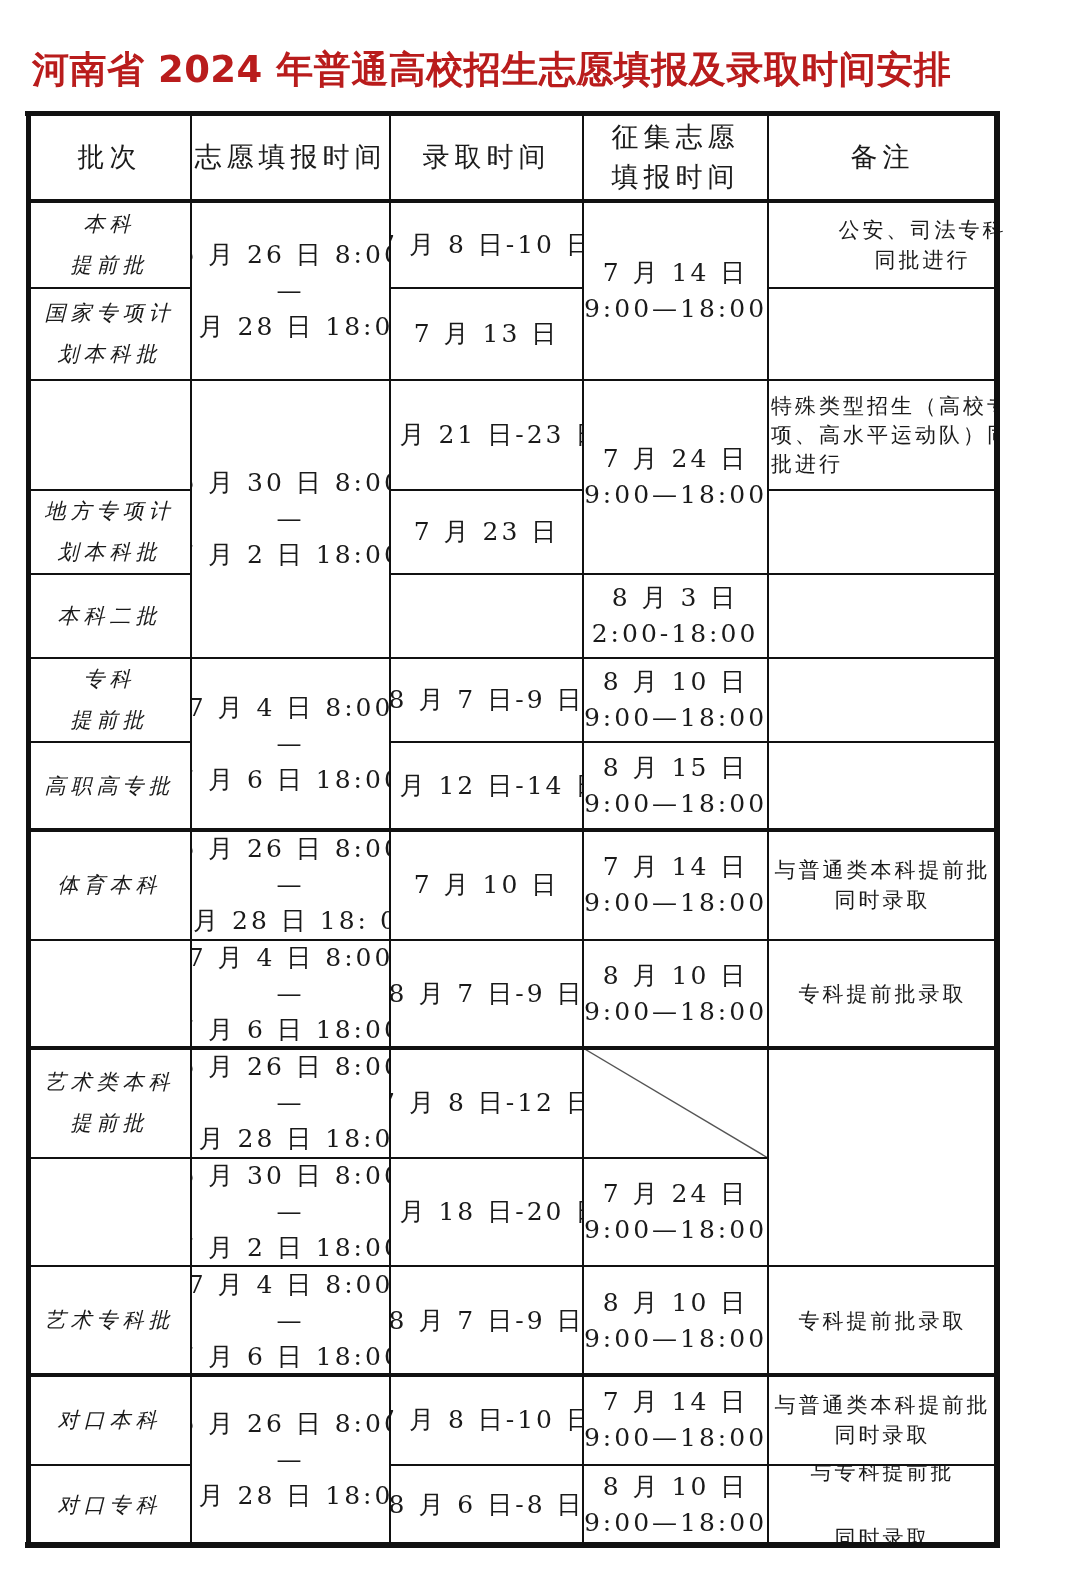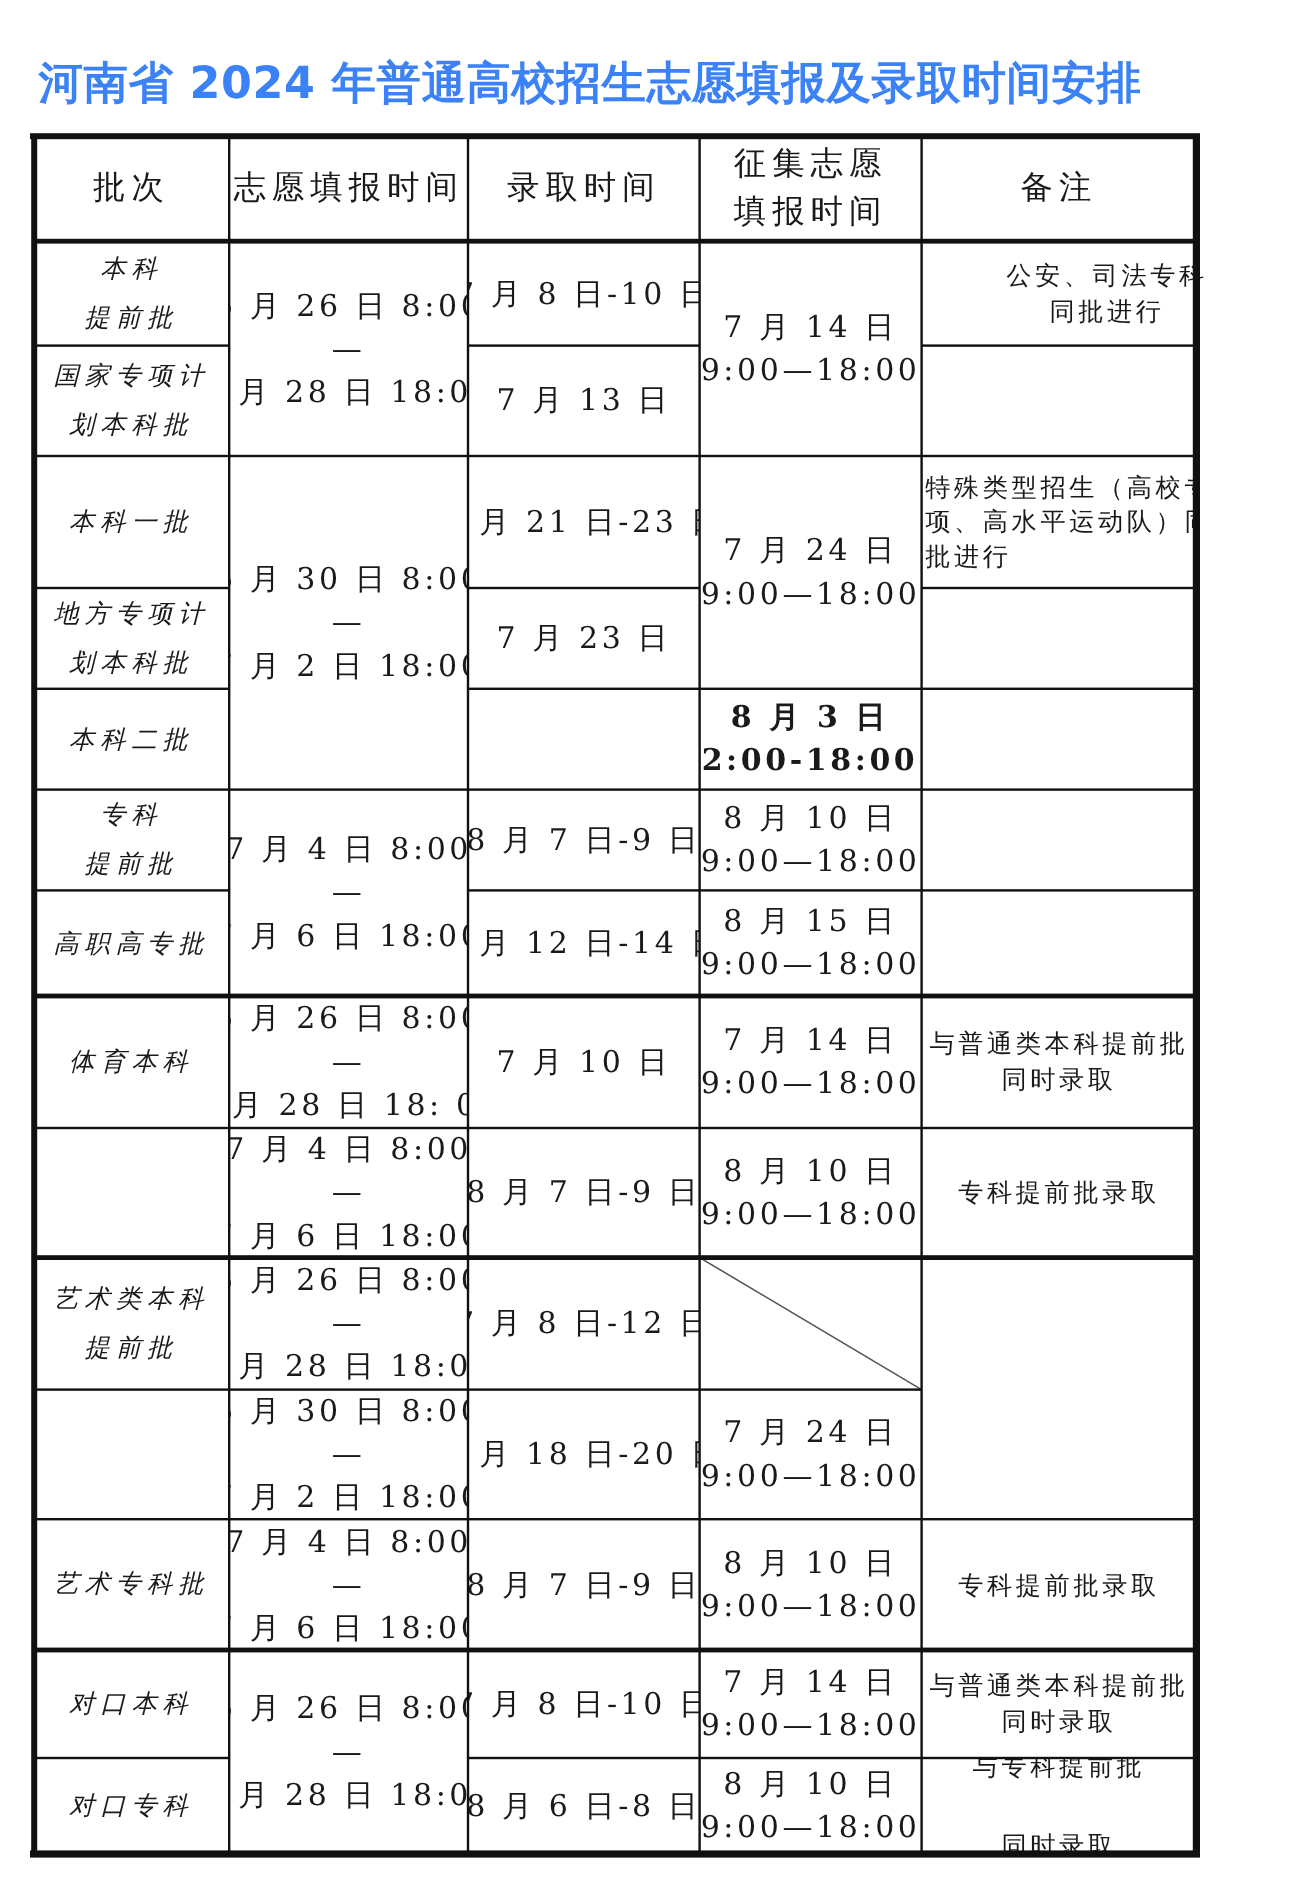--- a/index.html
+++ b/index.html
@@ -1,20 +1,20 @@
 <!DOCTYPE html>
 <html><head>
 <meta charset="utf-8">
 <style>
   html, body { margin:0; padding:0; background:#ffffff; }
   body { width:1080px; height:1575px; position:relative; overflow:hidden;
          font-family: "DejaVu Serif", "Liberation Serif", serif; color:#1a1a1a; }
   .title { position:absolute; left:32px; top:40px; width:1000px; height:60px;
            font-family: "DejaVu Sans", "Liberation Sans", sans-serif;
-           font-size:37px; font-weight:bold; line-height:60px; color:#3b82f6; white-space:nowrap; letter-spacing:0.5px; }
+           font-size:37px; font-weight:bold; line-height:60px; color:#b91c1c; white-space:nowrap; letter-spacing:0.5px; }
   .tbl { position:absolute; left:0; top:0; width:1080px; height:1575px; }
   .cell { position:absolute; box-sizing:border-box; display:flex; flex-direction:column;
           align-items:center; justify-content:center; text-align:center; overflow:hidden; }
   .cell .ln { display:block; white-space:nowrap; font-size:25px; line-height:36px; letter-spacing:3px; }
   .cell.hdr .ln { font-size:27px; line-height:40px; letter-spacing:5px; }
   .cell.name .ln { font-size:21px; line-height:41px; letter-spacing:5px;font-style:italic; }
   .cell.note .ln { font-size:21px; line-height:30px; letter-spacing:3px; }
   .cell.note.left { align-items:flex-start; padding-left:3px; }
   .cell.note.left .ln { font-size:21px; line-height:29px; }
   .hline { position:absolute; background:#111; }
@@ -44,23 +44,20 @@
       <span class="ln">备注</span>
     </div>
     <div class="cell name" style="left: 28px; width: 163px; top: 201px; height: 87px;">
       <span class="ln">本科</span>
       <span class="ln">提前批</span>
     </div>
     <div class="cell name" style="left: 28px; width: 163px; top: 288px; height: 92px;">
       <span class="ln">国家专项计</span>
       <span class="ln">划本科批</span>
     </div>
-    <div class="cell name" style="left: 28px; width: 163px; top: 380px; height: 110px;">
-      <span class="ln">本科一批</span>
-    </div>
     <div class="cell name" style="left: 28px; width: 163px; top: 490px; height: 84px;">
       <span class="ln">地方专项计</span>
       <span class="ln">划本科批</span>
     </div>
     <div class="cell name" style="left: 28px; width: 163px; top: 574px; height: 84px;">
       <span class="ln">本科二批</span>
     </div>
     <div class="cell name" style="left: 28px; width: 163px; top: 658px; height: 84px;">
       <span class="ln">专科</span>
       <span class="ln">提前批</span>
@@ -169,21 +166,21 @@
       <span class="ln">6 月 28 日 18:00</span>
     </div>
     <div class="cell " style="left: 583px; width: 185px; top: 201px; height: 179px;">
       <span class="ln">7 月 14 日</span>
       <span class="ln">9:00—18:00</span>
     </div>
     <div class="cell " style="left: 583px; width: 185px; top: 380px; height: 194px;">
       <span class="ln">7 月 24 日</span>
       <span class="ln">9:00—18:00</span>
     </div>
-    <div class="cell " style="left: 583px; width: 184px; top: 574px; height: 84px; font-weight: bold;">
+    <div class="cell " style="left: 583px; width: 184px; top: 574px; height: 84px;">
       <span class="ln">8 月 3 日</span>
       <span class="ln">2:00-18:00</span>
     </div>
     <div class="cell " style="left: 583px; width: 185px; top: 658px; height: 84px;">
       <span class="ln">8 月 10 日</span>
       <span class="ln">9:00—18:00</span>
     </div>
     <div class="cell " style="left: 583px; width: 185px; top: 742px; height: 88px;">
       <span class="ln">8 月 15 日</span>
       <span class="ln">9:00—18:00</span>

